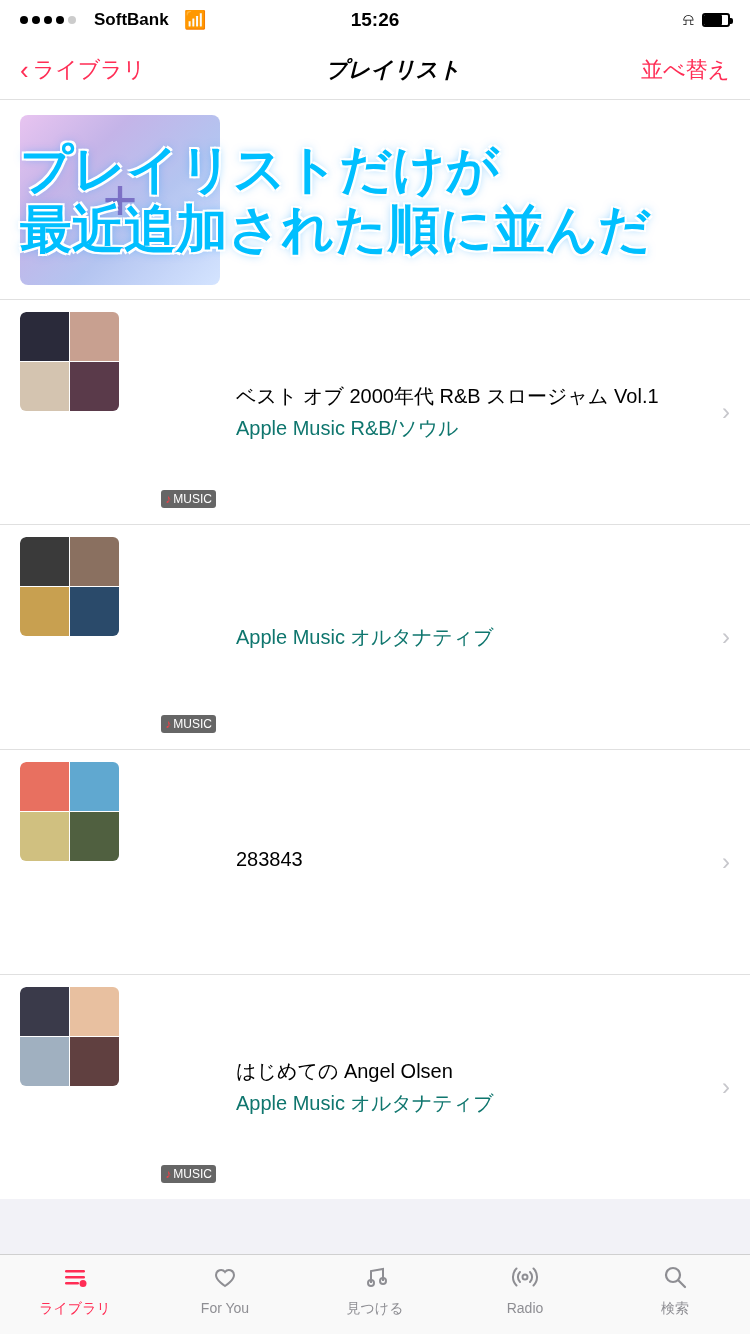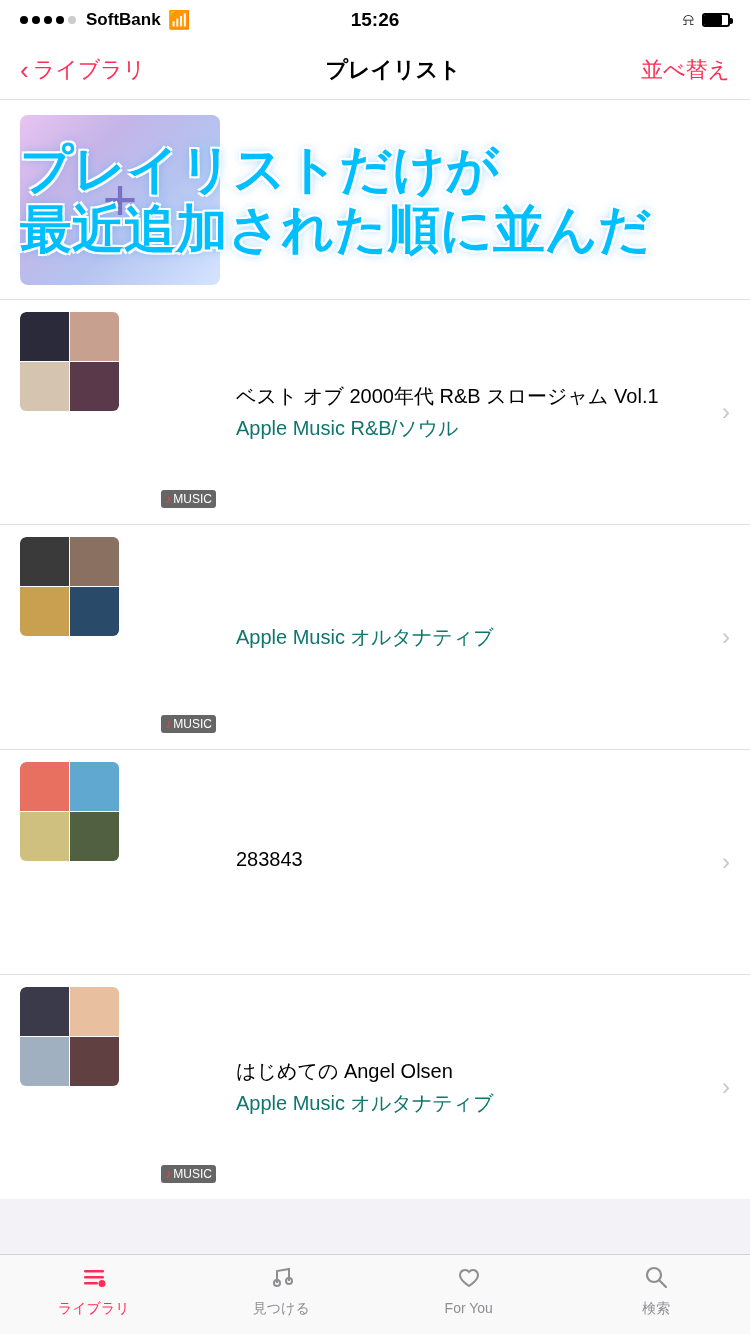--- a/index.html
+++ b/index.html
@@ -19,21 +19,21 @@
       background: #fff;
       display: flex;
       align-items: center;
       justify-content: space-between;
       padding: 0 20px;
       position: relative;
     }
     .status-left {
       display: flex;
       align-items: center;
-      gap: 4px;
+      gap: 12px;
       font-size: 18px;
       font-weight: 600;
     }
     .status-dots {
       display: flex; gap: 4px; align-items: center;
     }
     .status-dot { width: 8px; height: 8px; border-radius: 50%; background: #000; }
     .status-carrier { font-size: 17px; font-weight: 600; margin-left: 6px; }
     .status-wifi { font-size: 18px; margin-left: 4px; }
     .status-center { font-size: 19px; font-weight: 700; position: absolute; left: 50%; transform: translateX(-50%); }
@@ -57,21 +57,21 @@
       display: flex;
       align-items: center;
       justify-content: space-between;
       padding: 0 20px;
       border-bottom: 1px solid #e0e0e0;
     }
     .nav-back {
       display: flex; align-items: center; color: #ff2d55; font-size: 22px; gap: 4px; cursor: pointer;
     }
     .nav-back-chevron { font-size: 26px; line-height: 1; }
-    .nav-title { font-size: 22px; font-weight: 600; color: #000; }
+    .nav-title { font-size: 22px; font-weight: 600; color: #000; font-style: italic; }
     .nav-sort { font-size: 22px; color: #ff2d55; cursor: pointer; }
 
     
     .content {
       height: calc(1334px - 40px - 60px - 80px);
       overflow: hidden;
       background: #f2f2f7;
     }
 
     
@@ -369,34 +369,46 @@
         <rect x="4" y="13" width="20" height="2.5" rx="1.2" fill="#ff2d55"></rect>
         <rect x="4" y="19" width="14" height="2.5" rx="1.2" fill="#ff2d55"></rect>
         <circle cx="22" cy="20.5" r="3.5" fill="#ff2d55"></circle>
       </svg>
     </span>
     <span class="tab-label">ライブラリ</span>
   </div>
   <div class="tab-item">
     <span class="tab-icon">
       <svg width="28" height="28" viewBox="0 0 28 28" fill="none" xmlns="http://www.w3.org/2000/svg">
+        <path d="M14 23s-9-5.5-9-11a5 5 0 0 1 9-3 5 5 0 0 1 9 3c0 5.5-9 11-9 11z" stroke="#8e8e93" stroke-width="2" fill="none"></path>
+      </svg>
+    </span>
+    <span class="tab-label">For You</span>
+  </div>
+  <div class="tab-item">
+    <span class="tab-icon">
+      <svg width="28" height="28" viewBox="0 0 28 28" fill="none" xmlns="http://www.w3.org/2000/svg">
         <path d="M10 20V8l12-2v12" stroke="#8e8e93" stroke-width="2" fill="none"></path>
         <circle cx="10" cy="20" r="3" stroke="#8e8e93" stroke-width="2" fill="none"></circle>
         <circle cx="22" cy="18" r="3" stroke="#8e8e93" stroke-width="2" fill="none"></circle>
       </svg>
     </span>
     <span class="tab-label">見つける</span>
   </div>
   <div class="tab-item">
     <span class="tab-icon">
       <svg width="28" height="28" viewBox="0 0 28 28" fill="none" xmlns="http://www.w3.org/2000/svg">
-        <path d="M14 23s-9-5.5-9-11a5 5 0 0 1 9-3 5 5 0 0 1 9 3c0 5.5-9 11-9 11z" stroke="#8e8e93" stroke-width="2" fill="none"></path>
+        <circle cx="14" cy="14" r="2.5" stroke="#8e8e93" stroke-width="2" fill="none"></circle>
+        <path d="M9 19a7 7 0 0 1 0-10" stroke="#8e8e93" stroke-width="2" fill="none" stroke-linecap="round"></path>
+        <path d="M19 19a7 7 0 0 0 0-10" stroke="#8e8e93" stroke-width="2" fill="none" stroke-linecap="round"></path>
+        <path d="M5.5 22.5a12 12 0 0 1 0-17" stroke="#8e8e93" stroke-width="2" fill="none" stroke-linecap="round"></path>
+        <path d="M22.5 22.5a12 12 0 0 0 0-17" stroke="#8e8e93" stroke-width="2" fill="none" stroke-linecap="round"></path>
       </svg>
     </span>
-    <span class="tab-label">For You</span>
+    <span class="tab-label">Radio</span>
   </div>
   <div class="tab-item">
     <span class="tab-icon">
       <svg width="28" height="28" viewBox="0 0 28 28" fill="none" xmlns="http://www.w3.org/2000/svg">
         <circle cx="12" cy="12" r="7" stroke="#8e8e93" stroke-width="2.2" fill="none"></circle>
         <line x1="17.5" y1="17.5" x2="24" y2="24" stroke="#8e8e93" stroke-width="2.2" stroke-linecap="round"></line>
       </svg>
     </span>
     <span class="tab-label">検索</span>
   </div>

